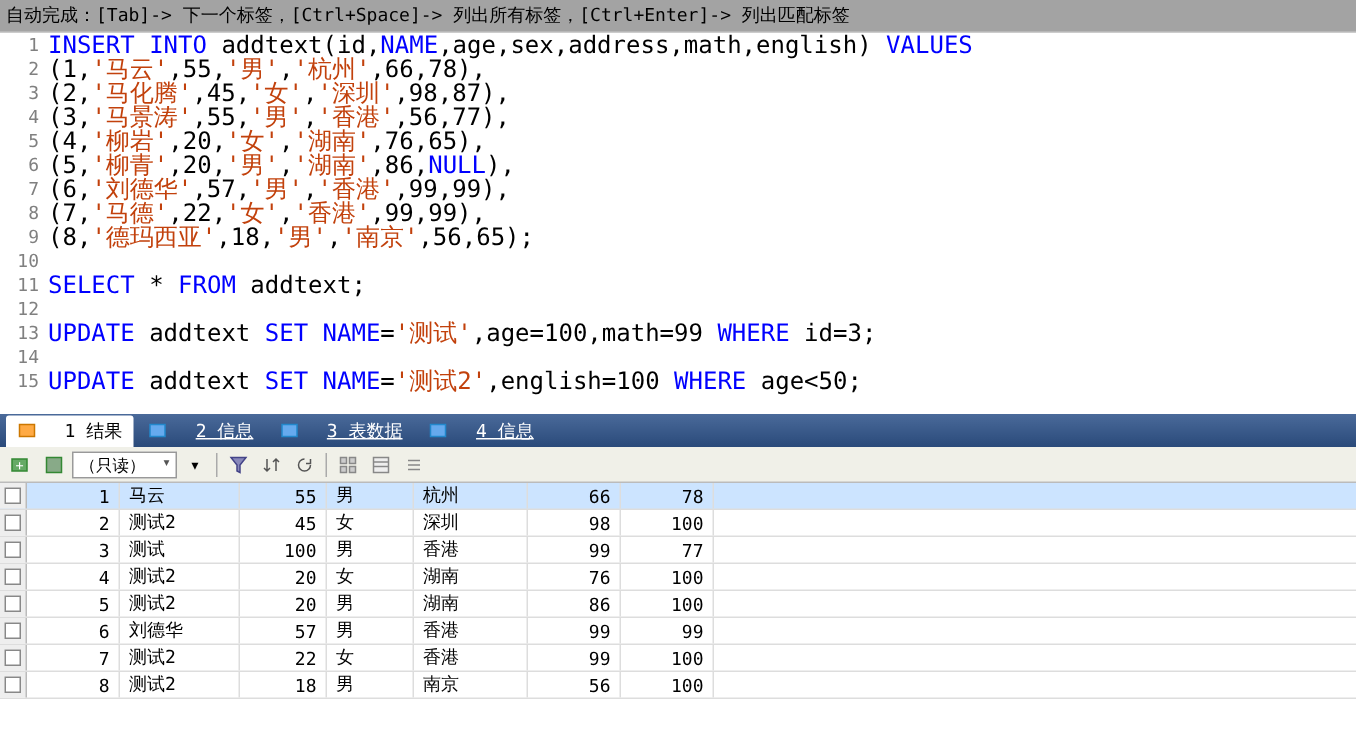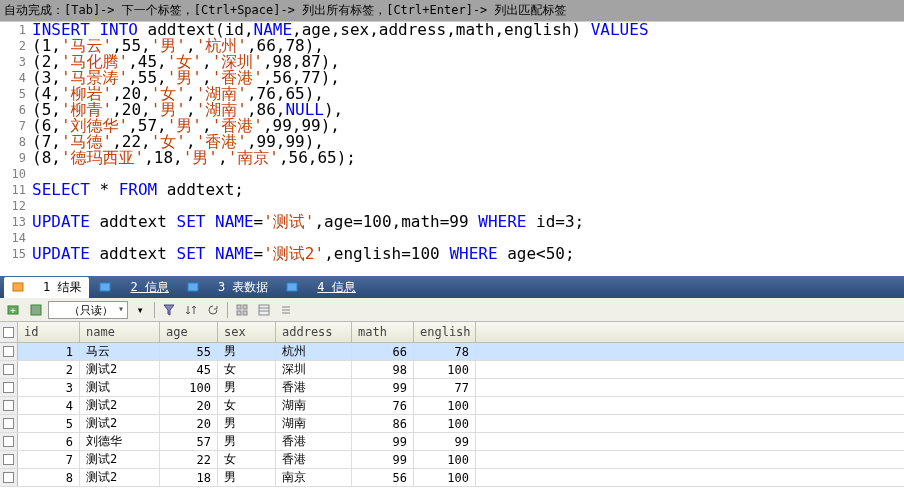--- a/index.html
+++ b/index.html
@@ -13,21 +13,21 @@
 .kw { color: #0000ff; }
 .str { color: #c2410c; }
 .num { color: #000; }
 .plain { color: #000; }
 .tabs-bar { background: #3a5a8a; background: linear-gradient(#4a6a9a, #2a4a7a); height: 22px; display: flex; align-items: center; padding: 0 4px; color: #fff; }
 .tab { padding: 2px 8px; margin-right: 2px; display: flex; align-items: center; gap: 19px; cursor: pointer; }
 .tab.active { background: #fff; color: #000; border-radius: 2px 2px 0 0; }
 .tab-icon { width: 12px; height: 12px; display: inline-block; }
 .toolbar { background: #f0f0e8; border-bottom: 1px solid #bbb; height: 24px; display: flex; align-items: center; padding: 0 4px; gap: 2px; }
 .tb-btn { width: 20px; height: 20px; display: flex; align-items: center; justify-content: center; cursor: pointer; }
-.tb-sel { border: 1px solid #999; background: #fff; padding: 1px 14px 1px 20px; font-size: 11px; height: 18px; position: relative; cursor: pointer; min-width: 70px; }
+.tb-sel { border: 1px solid #999; background: #fff; padding: 1px 14px 1px 4px; font-size: 11px; height: 18px; position: relative; cursor: pointer; min-width: 70px; }
 .tb-sel::after { content: '▾'; position: absolute; right: 3px; top: 1px; font-size: 10px; color: #555; }
 .sep { width: 1px; height: 16px; background: #aaa; margin: 0 2px; }
 .grid { background: #fff; }
 .grid-header { display: flex; background: linear-gradient(#f8f8f0, #e8e8d8); border-bottom: 1px solid #bbb; }
 .grid-header .cell { border-right: 1px solid #bbb; padding: 2px 6px; font-weight: normal; color: #444; height: 20px; display: flex; align-items: center; }
 .grid-row { display: flex; border-bottom: 1px solid #ddd; height: 18px; }
 .grid-row.sel { background: #cce4ff; }
 .grid-row .cell { border-right: 1px solid #ddd; padding: 1px 6px; display: flex; align-items: center; overflow: hidden; }
 .row-sel { width: 18px; background: #eee; border-right: 1px solid #bbb; display: flex; align-items: center; justify-content: center; }
 .chk { width: 11px; height: 11px; border: 1px solid #888; background: #fff; }
@@ -76,21 +76,21 @@
     <div class="tab">
       <span class="tab-icon"><svg width="12" height="12">
           <rect x="1" y="2" width="10" height="8" fill="#6ae" stroke="#28c"></rect>
         </svg></span>
       <span style="text-decoration: underline;">2 信息</span>
     </div>
     <div class="tab">
       <span class="tab-icon"><svg width="12" height="12">
           <rect x="1" y="2" width="10" height="8" fill="#6ae" stroke="#28c"></rect>
         </svg></span>
-      <span style=" text-align: right;">3 表数据</span>
+      <span style="text-decoration: underline; text-align: right;">3 表数据</span>
     </div>
     <div class="tab">
       <span class="tab-icon"><svg width="12" height="12">
           <rect x="1" y="2" width="10" height="8" fill="#6ae" stroke="#28c"></rect>
         </svg></span>
       <span style="text-decoration: underline;">4 信息</span>
     </div>
   </div>
 
 <div class="toolbar">
@@ -143,32 +143,20 @@
   <div class="tb-btn">
       <svg width="12" height="12">
         <line x1="2" y1="3" x2="10" y2="3" stroke="#888"></line>
         <line x1="2" y1="6" x2="10" y2="6" stroke="#888"></line>
         <line x1="2" y1="9" x2="10" y2="9" stroke="#888"></line>
       </svg>
     </div>
 </div>
 
 <div class="grid">
-  <div class="grid-header">
-    <div class="row-sel">
-        <div class="chk"></div>
-      </div>
-    <div class="cell c-id">id</div>
-    <div class="cell c-name">name</div>
-    <div class="cell c-age">age</div>
-    <div class="cell c-sex">sex</div>
-    <div class="cell c-addr">address</div>
-    <div class="cell c-math">math</div>
-    <div class="cell c-eng">english</div>
-  </div>
   <div id="grid-body">
       <div class="grid-row sel">
         <div class="row-sel">
           <div class="chk"></div>
         </div>
         <div class="cell c-id">1</div>
         <div class="cell c-name">马云</div>
         <div class="cell c-age">55</div>
         <div class="cell c-sex">男</div>
         <div class="cell c-addr">杭州</div>

